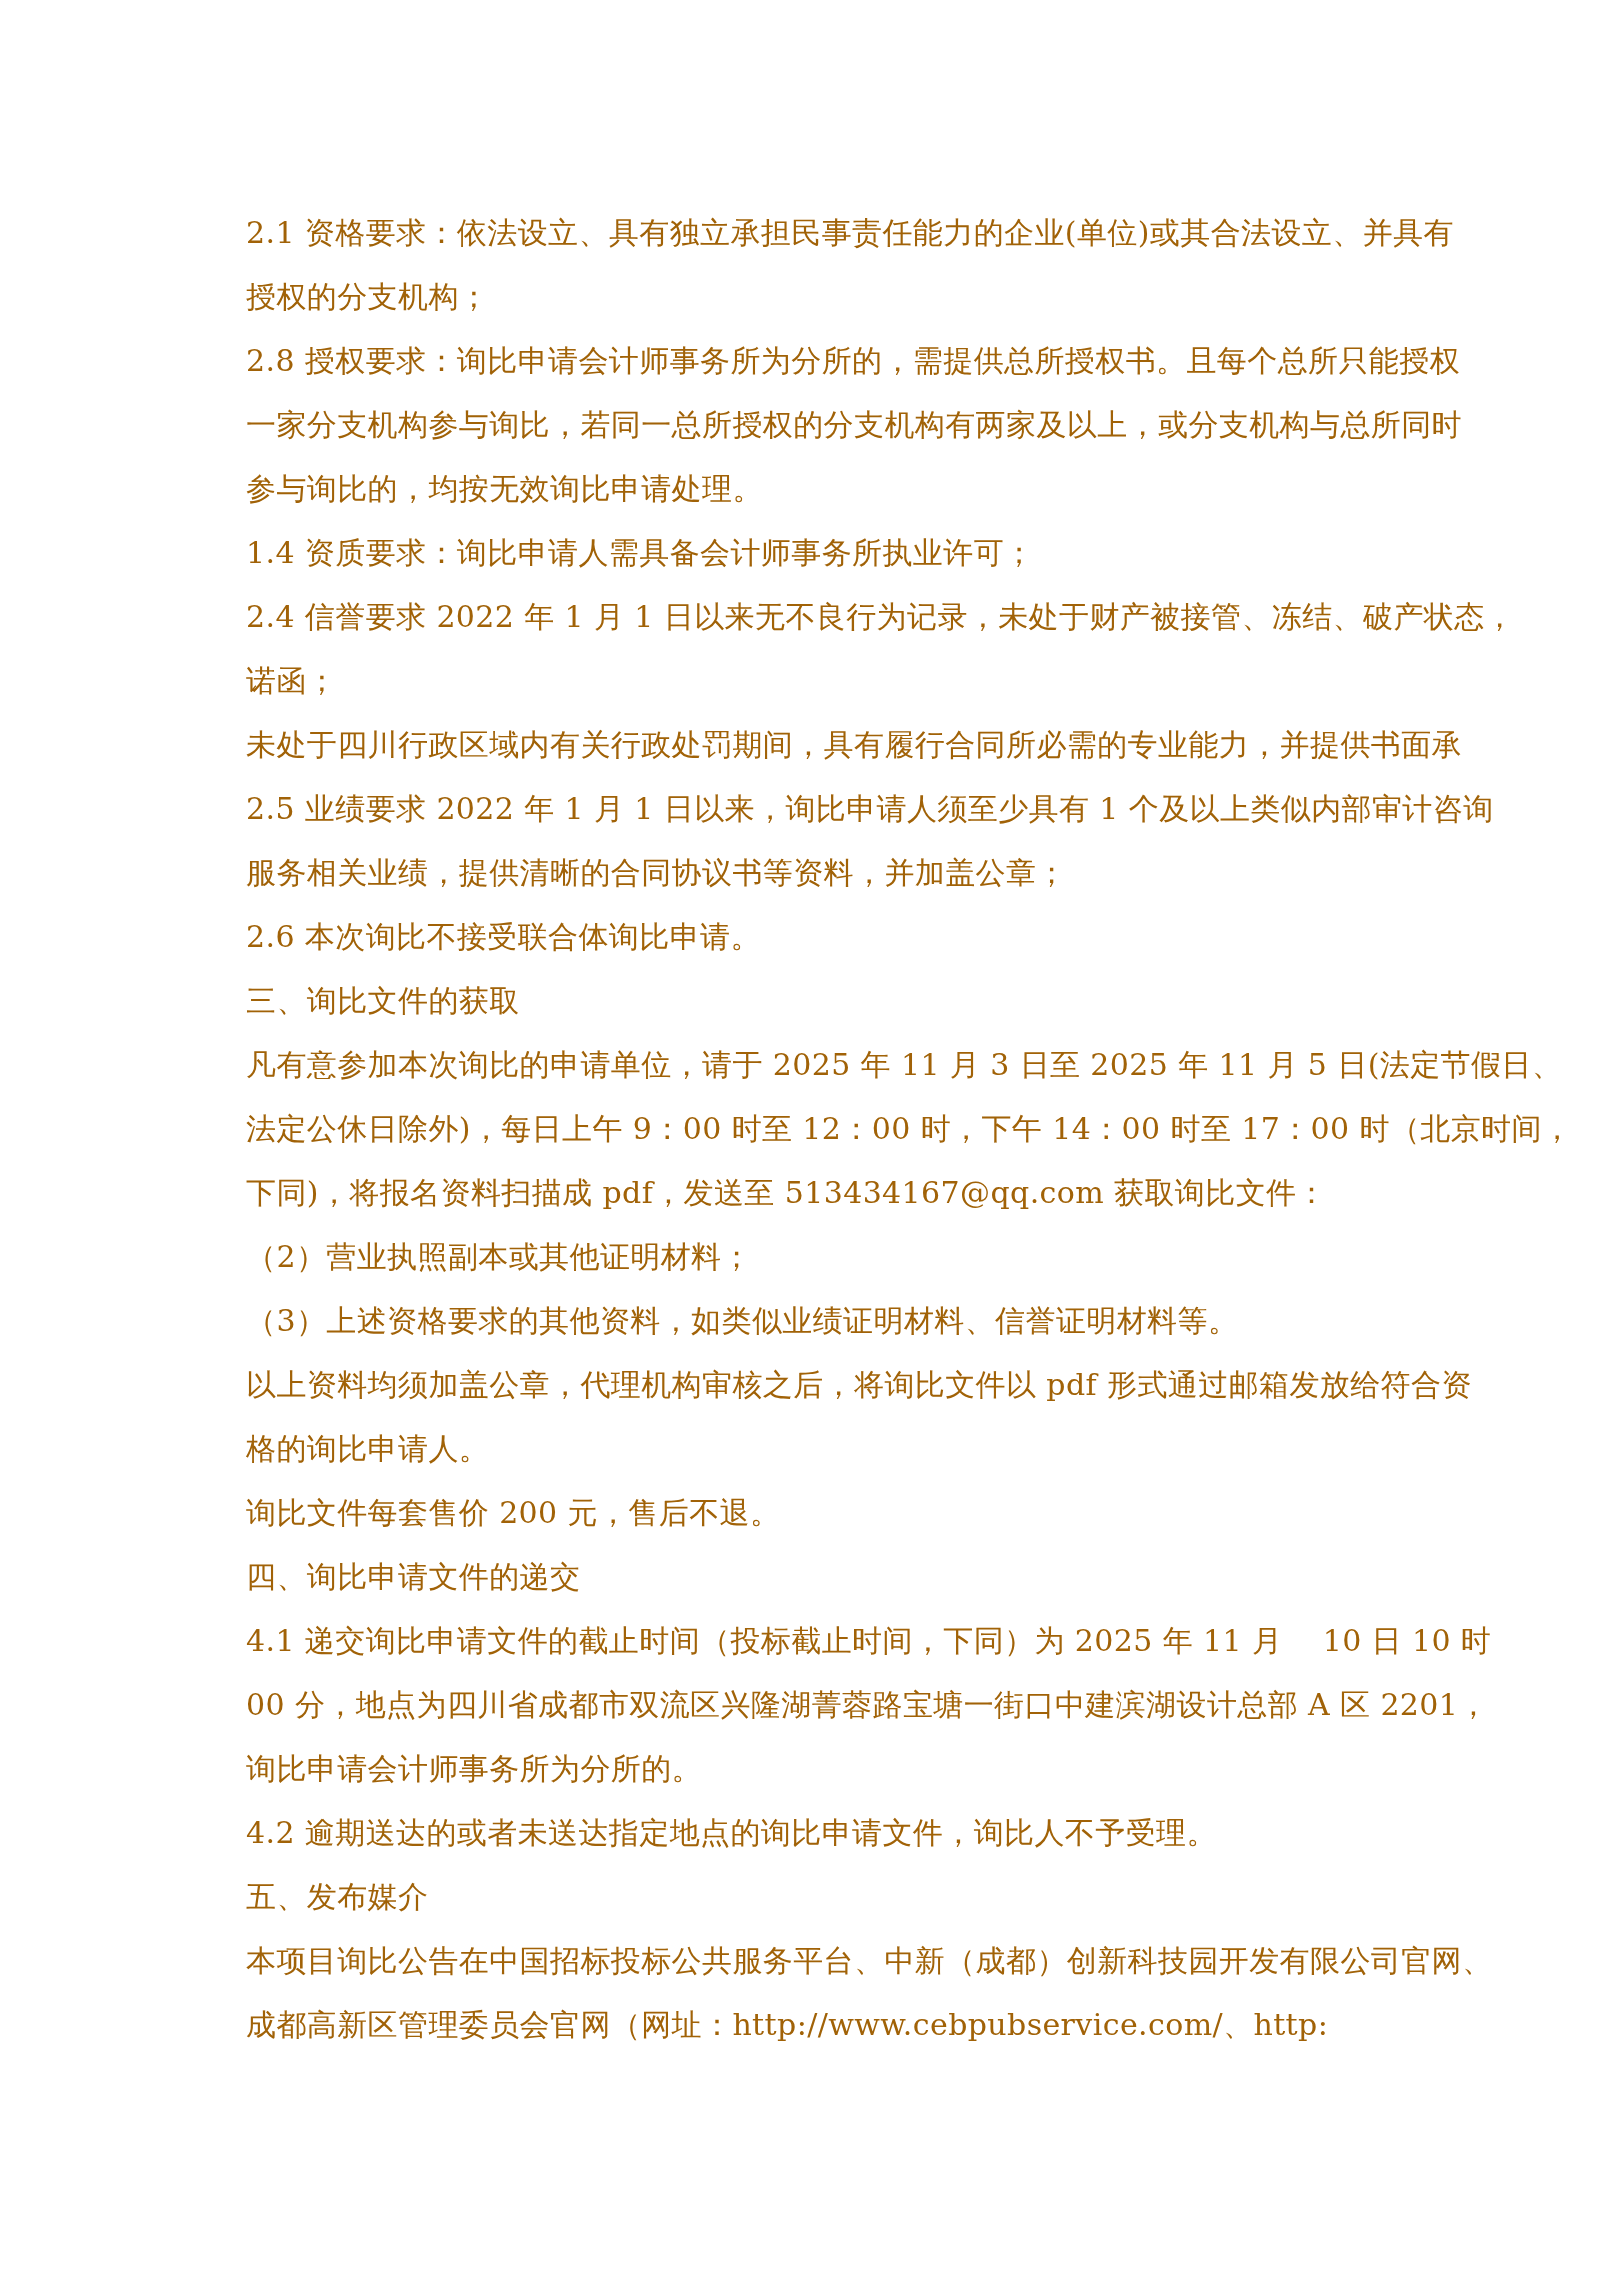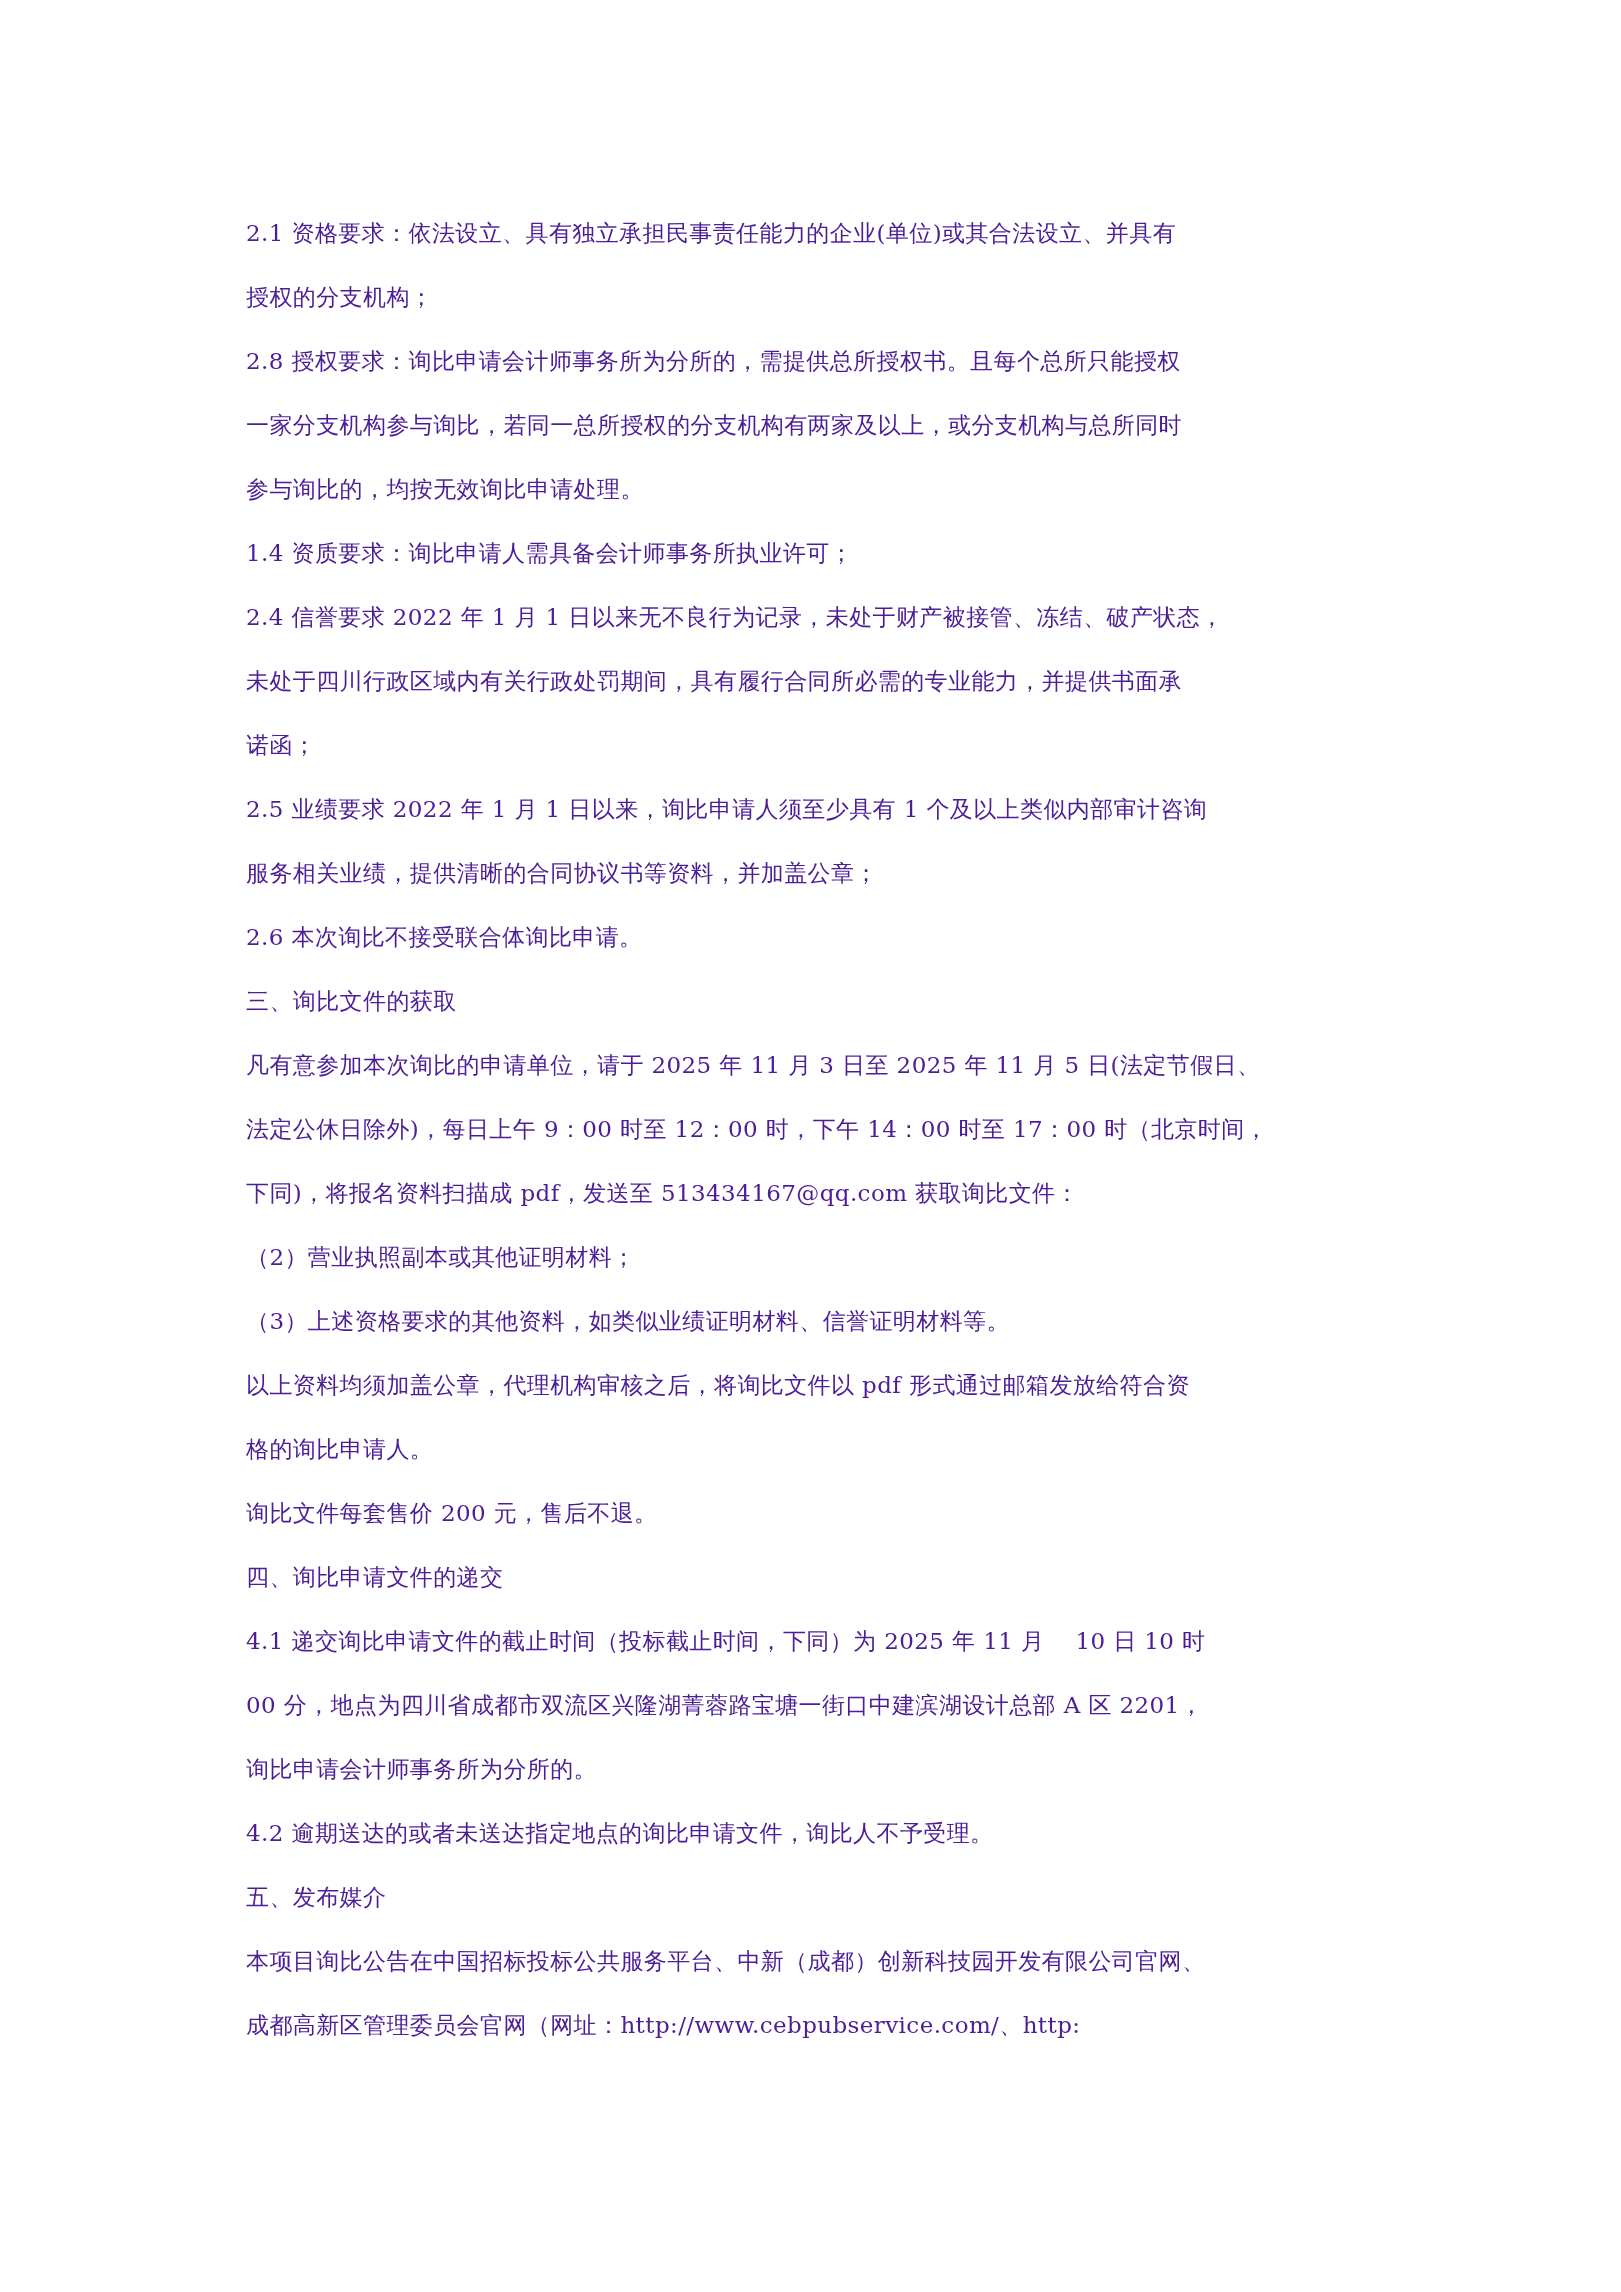--- a/index.html
+++ b/index.html
@@ -3,40 +3,40 @@
 <meta charset="utf-8">
 <style>
   html, body { margin: 0; padding: 0; background: #ffffff; }
   body { width: 1621px; height: 2293px; position: relative; overflow: hidden; }
   .page {
     position: absolute;
     left: 246px;
     top: 201px;
     width: 1137px;
     font-family: "DejaVu Serif", "Liberation Serif", serif;
-    color: #4c1d95;
-    font-size: 23px;
+    color: #a16207;
+    font-size: 30px;
     line-height: 64px;
     letter-spacing: 0.4px;
   }
   .line { white-space: nowrap; height: 64px; }
 </style>
 </head>
 <body>
 
 <div class="page">
   <div class="line">2.1 资格要求：依法设立、具有独立承担民事责任能力的企业(单位)或其合法设立、并具有</div>
   <div class="line">授权的分支机构；</div>
   <div class="line">2.8 授权要求：询比申请会计师事务所为分所的，需提供总所授权书。且每个总所只能授权</div>
   <div class="line">一家分支机构参与询比，若同一总所授权的分支机构有两家及以上，或分支机构与总所同时</div>
   <div class="line">参与询比的，均按无效询比申请处理。</div>
   <div class="line">1.4 资质要求：询比申请人需具备会计师事务所执业许可；</div>
   <div class="line">2.4 信誉要求 2022 年 1 月 1 日以来无不良行为记录，未处于财产被接管、冻结、破产状态，</div>
+  <div class="line">诺函；</div>
   <div class="line">未处于四川行政区域内有关行政处罚期间，具有履行合同所必需的专业能力，并提供书面承</div>
-  <div class="line">诺函；</div>
   <div class="line">2.5 业绩要求 2022 年 1 月 1 日以来，询比申请人须至少具有 1 个及以上类似内部审计咨询</div>
   <div class="line">服务相关业绩，提供清晰的合同协议书等资料，并加盖公章；</div>
   <div class="line">2.6 本次询比不接受联合体询比申请。</div>
   <div class="line">三、询比文件的获取</div>
   <div class="line">凡有意参加本次询比的申请单位，请于 2025 年 11 月 3 日至 2025 年 11 月 5 日(法定节假日、</div>
   <div class="line">法定公休日除外)，每日上午 9：00 时至 12：00 时，下午 14：00 时至 17：00 时（北京时间，</div>
   <div class="line">下同)，将报名资料扫描成 pdf，发送至 513434167@qq.com 获取询比文件：</div>
   <div class="line">（2）营业执照副本或其他证明材料；</div>
   <div class="line">（3）上述资格要求的其他资料，如类似业绩证明材料、信誉证明材料等。</div>
   <div class="line">以上资料均须加盖公章，代理机构审核之后，将询比文件以 pdf 形式通过邮箱发放给符合资</div>

